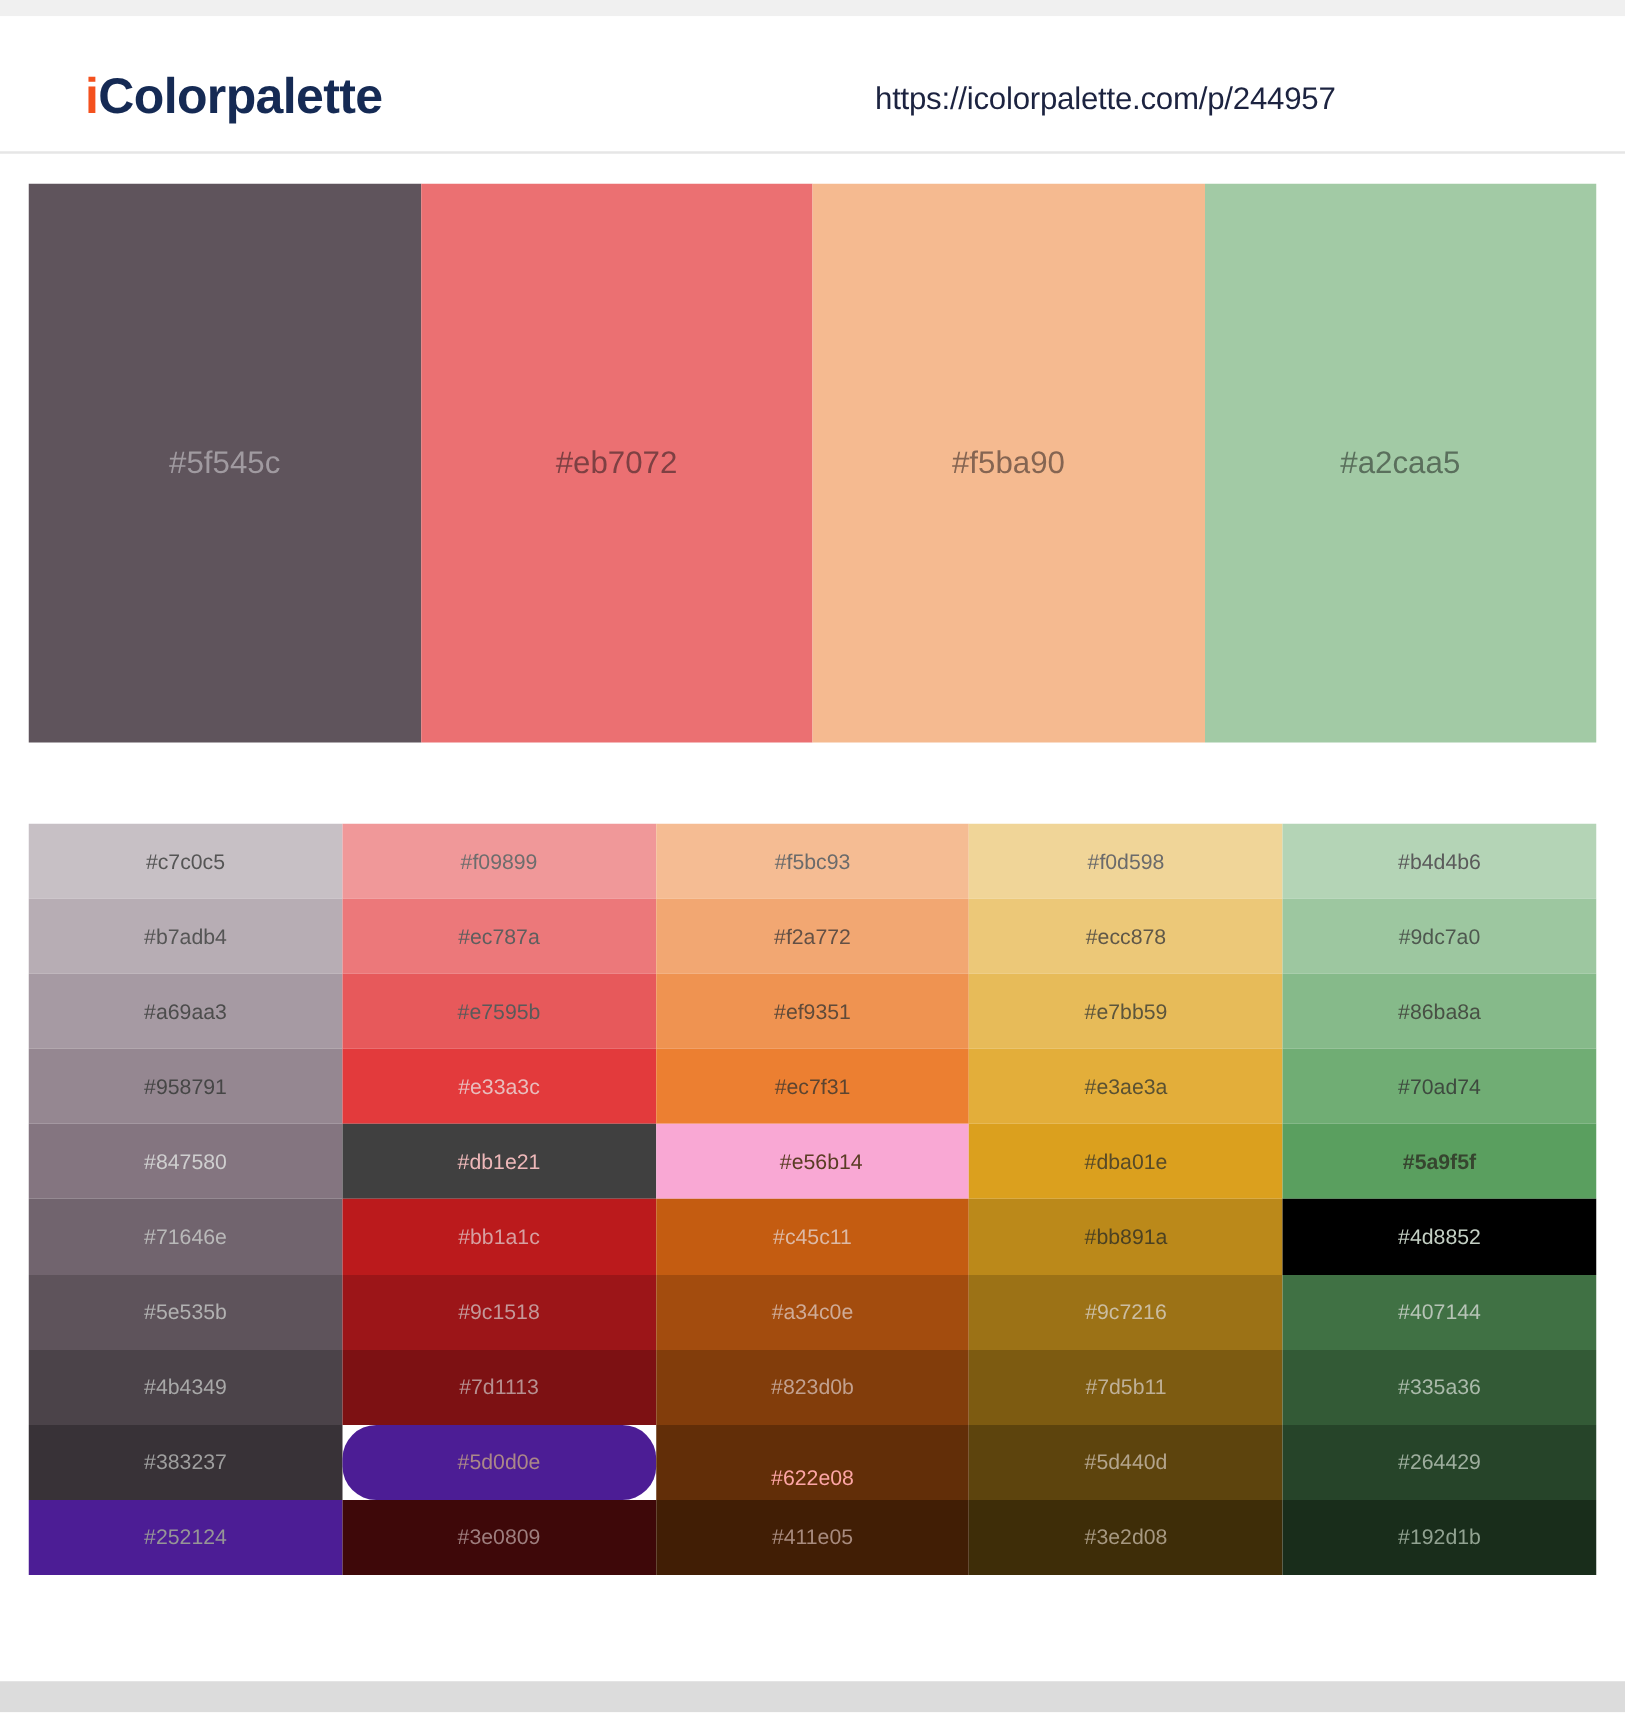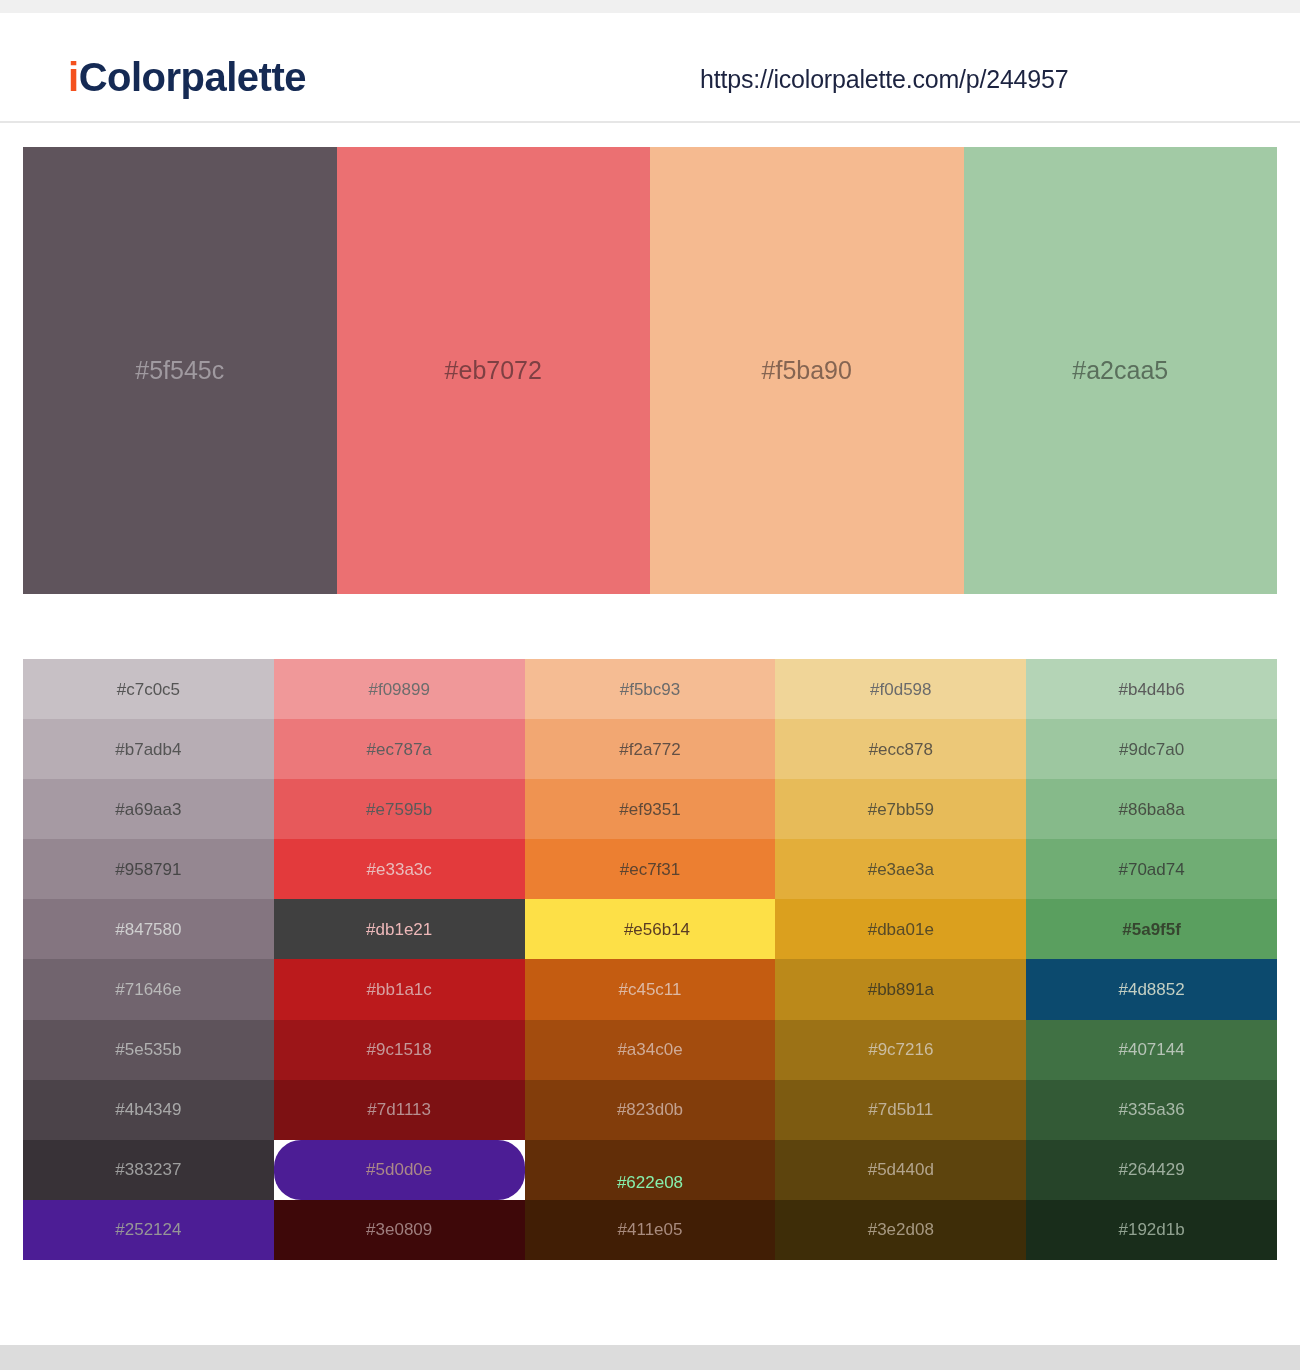--- a/index.html
+++ b/index.html
@@ -170,34 +170,34 @@
         </div>
         <div class="shade-cell" style="background: rgb(242, 167, 114);">
           <span class="hexlabel" style="color: rgb(99, 80, 69);">#f2a772</span>
         </div>
         <div class="shade-cell" style="background: rgb(239, 147, 81);">
           <span class="hexlabel" style="color: rgb(95, 74, 57);">#ef9351</span>
         </div>
         <div class="shade-cell" style="background: rgb(236, 127, 49);">
           <span class="hexlabel" style="color: rgb(92, 68, 48);">#ec7f31</span>
         </div>
-        <div class="shade-cell" style="background: #fde047; padding-left: 14px;">
+        <div class="shade-cell" style="background: #f9a8d4; padding-left: 14px;">
           <span class="hexlabel" style="color: rgb(90, 60, 36);">#e56b14</span>
         </div>
         <div class="shade-cell" style="background: rgb(196, 92, 17);">
           <span class="hexlabel" style="color: rgb(221, 185, 165);">#c45c11</span>
         </div>
         <div class="shade-cell" style="background: rgb(163, 76, 14);">
           <span class="hexlabel" style="color: rgb(207, 171, 151);">#a34c0e</span>
         </div>
         <div class="shade-cell" style="background: rgb(130, 61, 11);">
           <span class="hexlabel" style="color: rgb(194, 160, 142);">#823d0b</span>
         </div>
         <div class="shade-cell" style="background: rgb(98, 46, 8);">
-          <span class="hexlabel" style="color: #86efac; margin-top: 26px;">#622e08</span>
+          <span class="hexlabel" style="color: #fca5a5; margin-top: 26px;">#622e08</span>
         </div>
         <div class="shade-cell" style="background: rgb(65, 30, 5);">
           <span class="hexlabel" style="color: rgb(168, 139, 126);">#411e05</span>
         </div>
       </div>
       <div class="shade-col">
         <div class="shade-cell" style="background: rgb(240, 213, 152);">
           <span class="hexlabel" style="color: rgb(107, 107, 107);">#f0d598</span>
         </div>
         <div class="shade-cell" style="background: rgb(236, 200, 120);">
@@ -237,21 +237,21 @@
         </div>
         <div class="shade-cell" style="background: rgb(134, 186, 138);">
           <span class="hexlabel" style="color: rgb(72, 80, 68);">#86ba8a</span>
         </div>
         <div class="shade-cell" style="background: rgb(112, 173, 116);">
           <span class="hexlabel" style="color: rgb(62, 74, 63);">#70ad74</span>
         </div>
         <div class="shade-cell" style="background: rgb(90, 159, 95); font-weight: bold;">
           <span class="hexlabel" style="color: rgb(54, 69, 47);">#5a9f5f</span>
         </div>
-        <div class="shade-cell" style="background: #0c4a6e;">
+        <div class="shade-cell" style="background: #000000;">
           <span class="hexlabel" style="color: rgb(195, 207, 195);">#4d8852</span>
         </div>
         <div class="shade-cell" style="background: rgb(64, 113, 68);">
           <span class="hexlabel" style="color: rgb(183, 196, 183);">#407144</span>
         </div>
         <div class="shade-cell" style="background: rgb(51, 90, 54);">
           <span class="hexlabel" style="color: rgb(170, 186, 170);">#335a36</span>
         </div>
         <div class="shade-cell" style="background: rgb(38, 68, 41);">
           <span class="hexlabel" style="color: rgb(158, 174, 158);">#264429</span>

